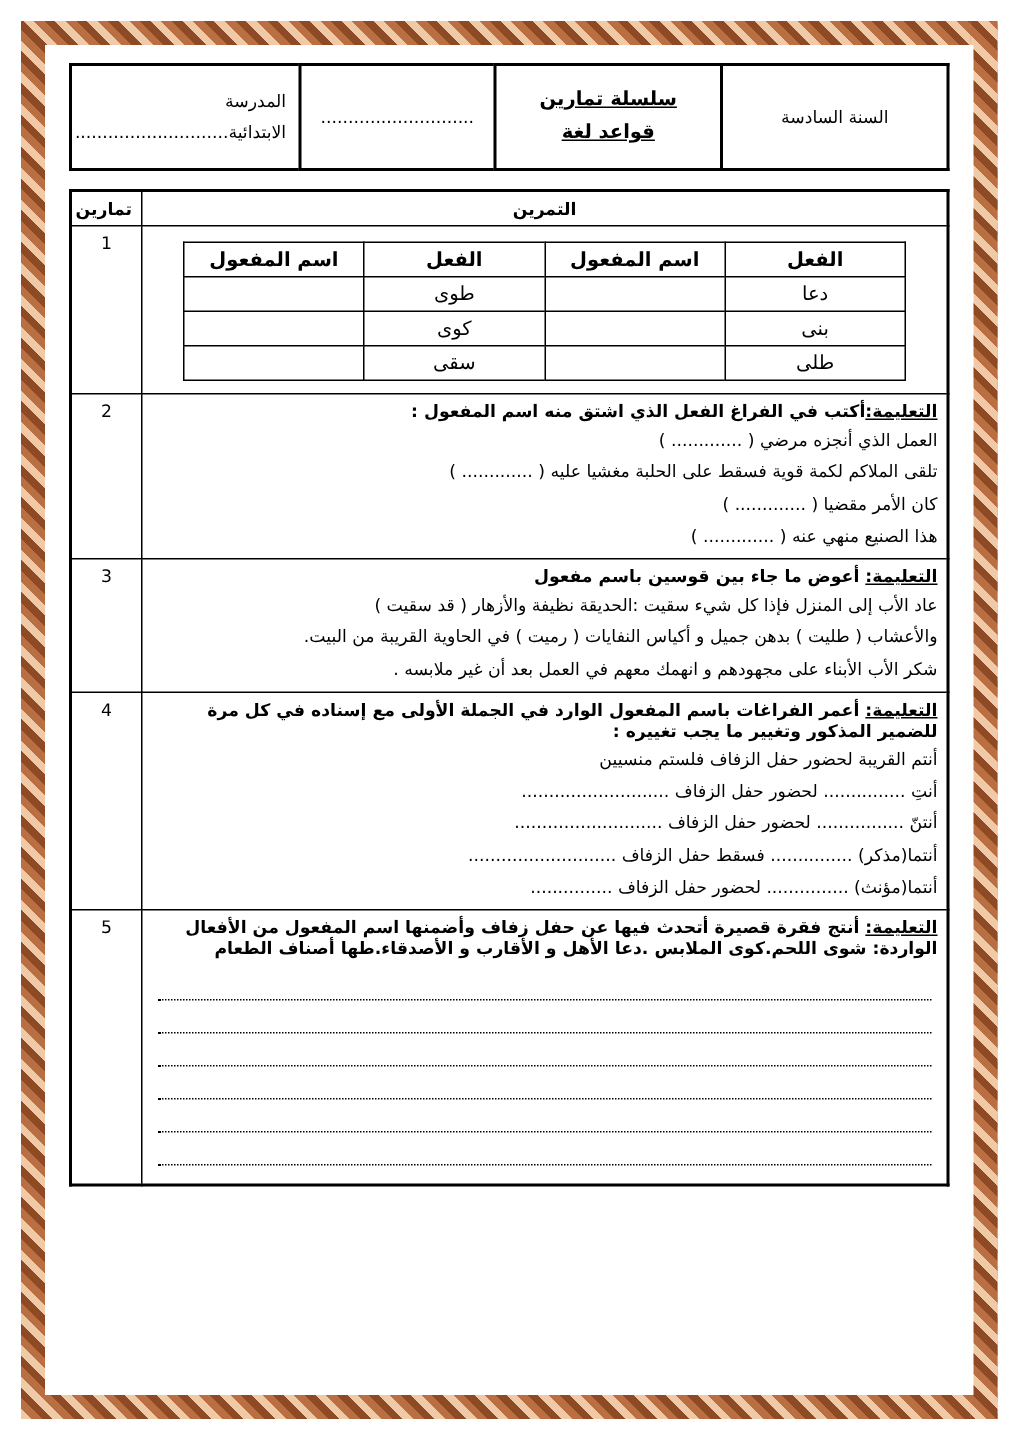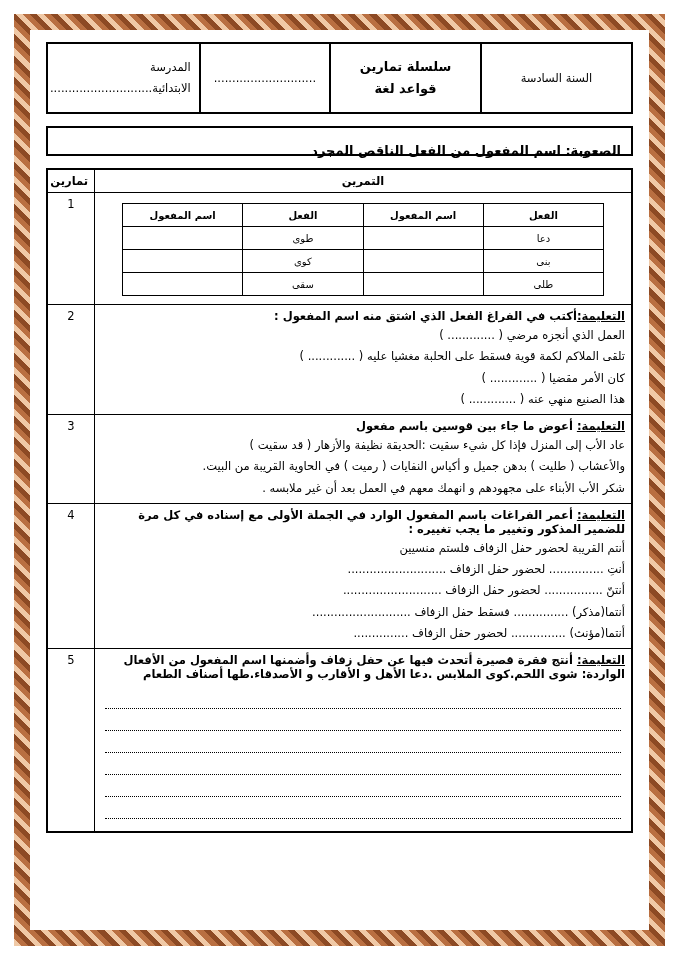--- a/index.html
+++ b/index.html
@@ -48,21 +48,21 @@
   }
   .hdr td{
     border:2px solid #000;
     padding:6px 8px;
     vertical-align:middle;
     text-align:center;
     font-size:11.5px;
     height:56px;
   }
   .hdr td.school{border:none;text-align:left;padding-left:10px;}
-  .title-line{font-size:13px;font-weight:bold;line-height:1.7;}
+  .title-line{font-size:13px;font-weight:bold;text-decoration:underline;line-height:1.7;}
   .school-txt{font-size:11.5px;direction:rtl;text-align:right;line-height:1.8;}
 
   .diff-box{
     margin-top:12px;
     border:2px solid #000;
     padding:8px 10px;
     font-size:13px;
     font-weight:bold;
     text-align:right;
     height:30px;
@@ -99,21 +99,21 @@
   
   .verbs{
     width:92%;
     margin:6px auto 4px auto;
     border:1.5px solid #000;
     table-layout:fixed;
   }
   .verbs td{
     border:1.5px solid #000;
     height:18px;
-    font-size:10px;
+    font-size:13px;
     text-align:center;
     padding:2px 0;
   }
   .verbs td.h{font-weight:bold;}
   .dots-rows{padding:6px 4px 8px 4px;}
   .dotline{
     border-bottom:1.6px dotted #000;
     height:21px;
   }
   .dotline:last-child{border-bottom:1.6px dotted #000;}
@@ -136,21 +136,20 @@
           <div class="title-line">قواعد لغة</div>
         </td>
         <td style="width:22%;">............................</td>
         <td class="school" style="width:26%;border:none;">
           <div class="school-txt">المدرسة الابتدائية............................</div>
         </td>
       </tr>
     </tbody>
       </table>
 
-    <div class="diff-box">الصعوبة: اسم المفعول من الفعل الناقص المجرد</div>
 
     <table class="main">
       <tbody>
         <tr class="th-row">
           <td>التمرين</td>
           <td class="col-num">تمارين</td>
         </tr>
 
         <tr>
           <td>

